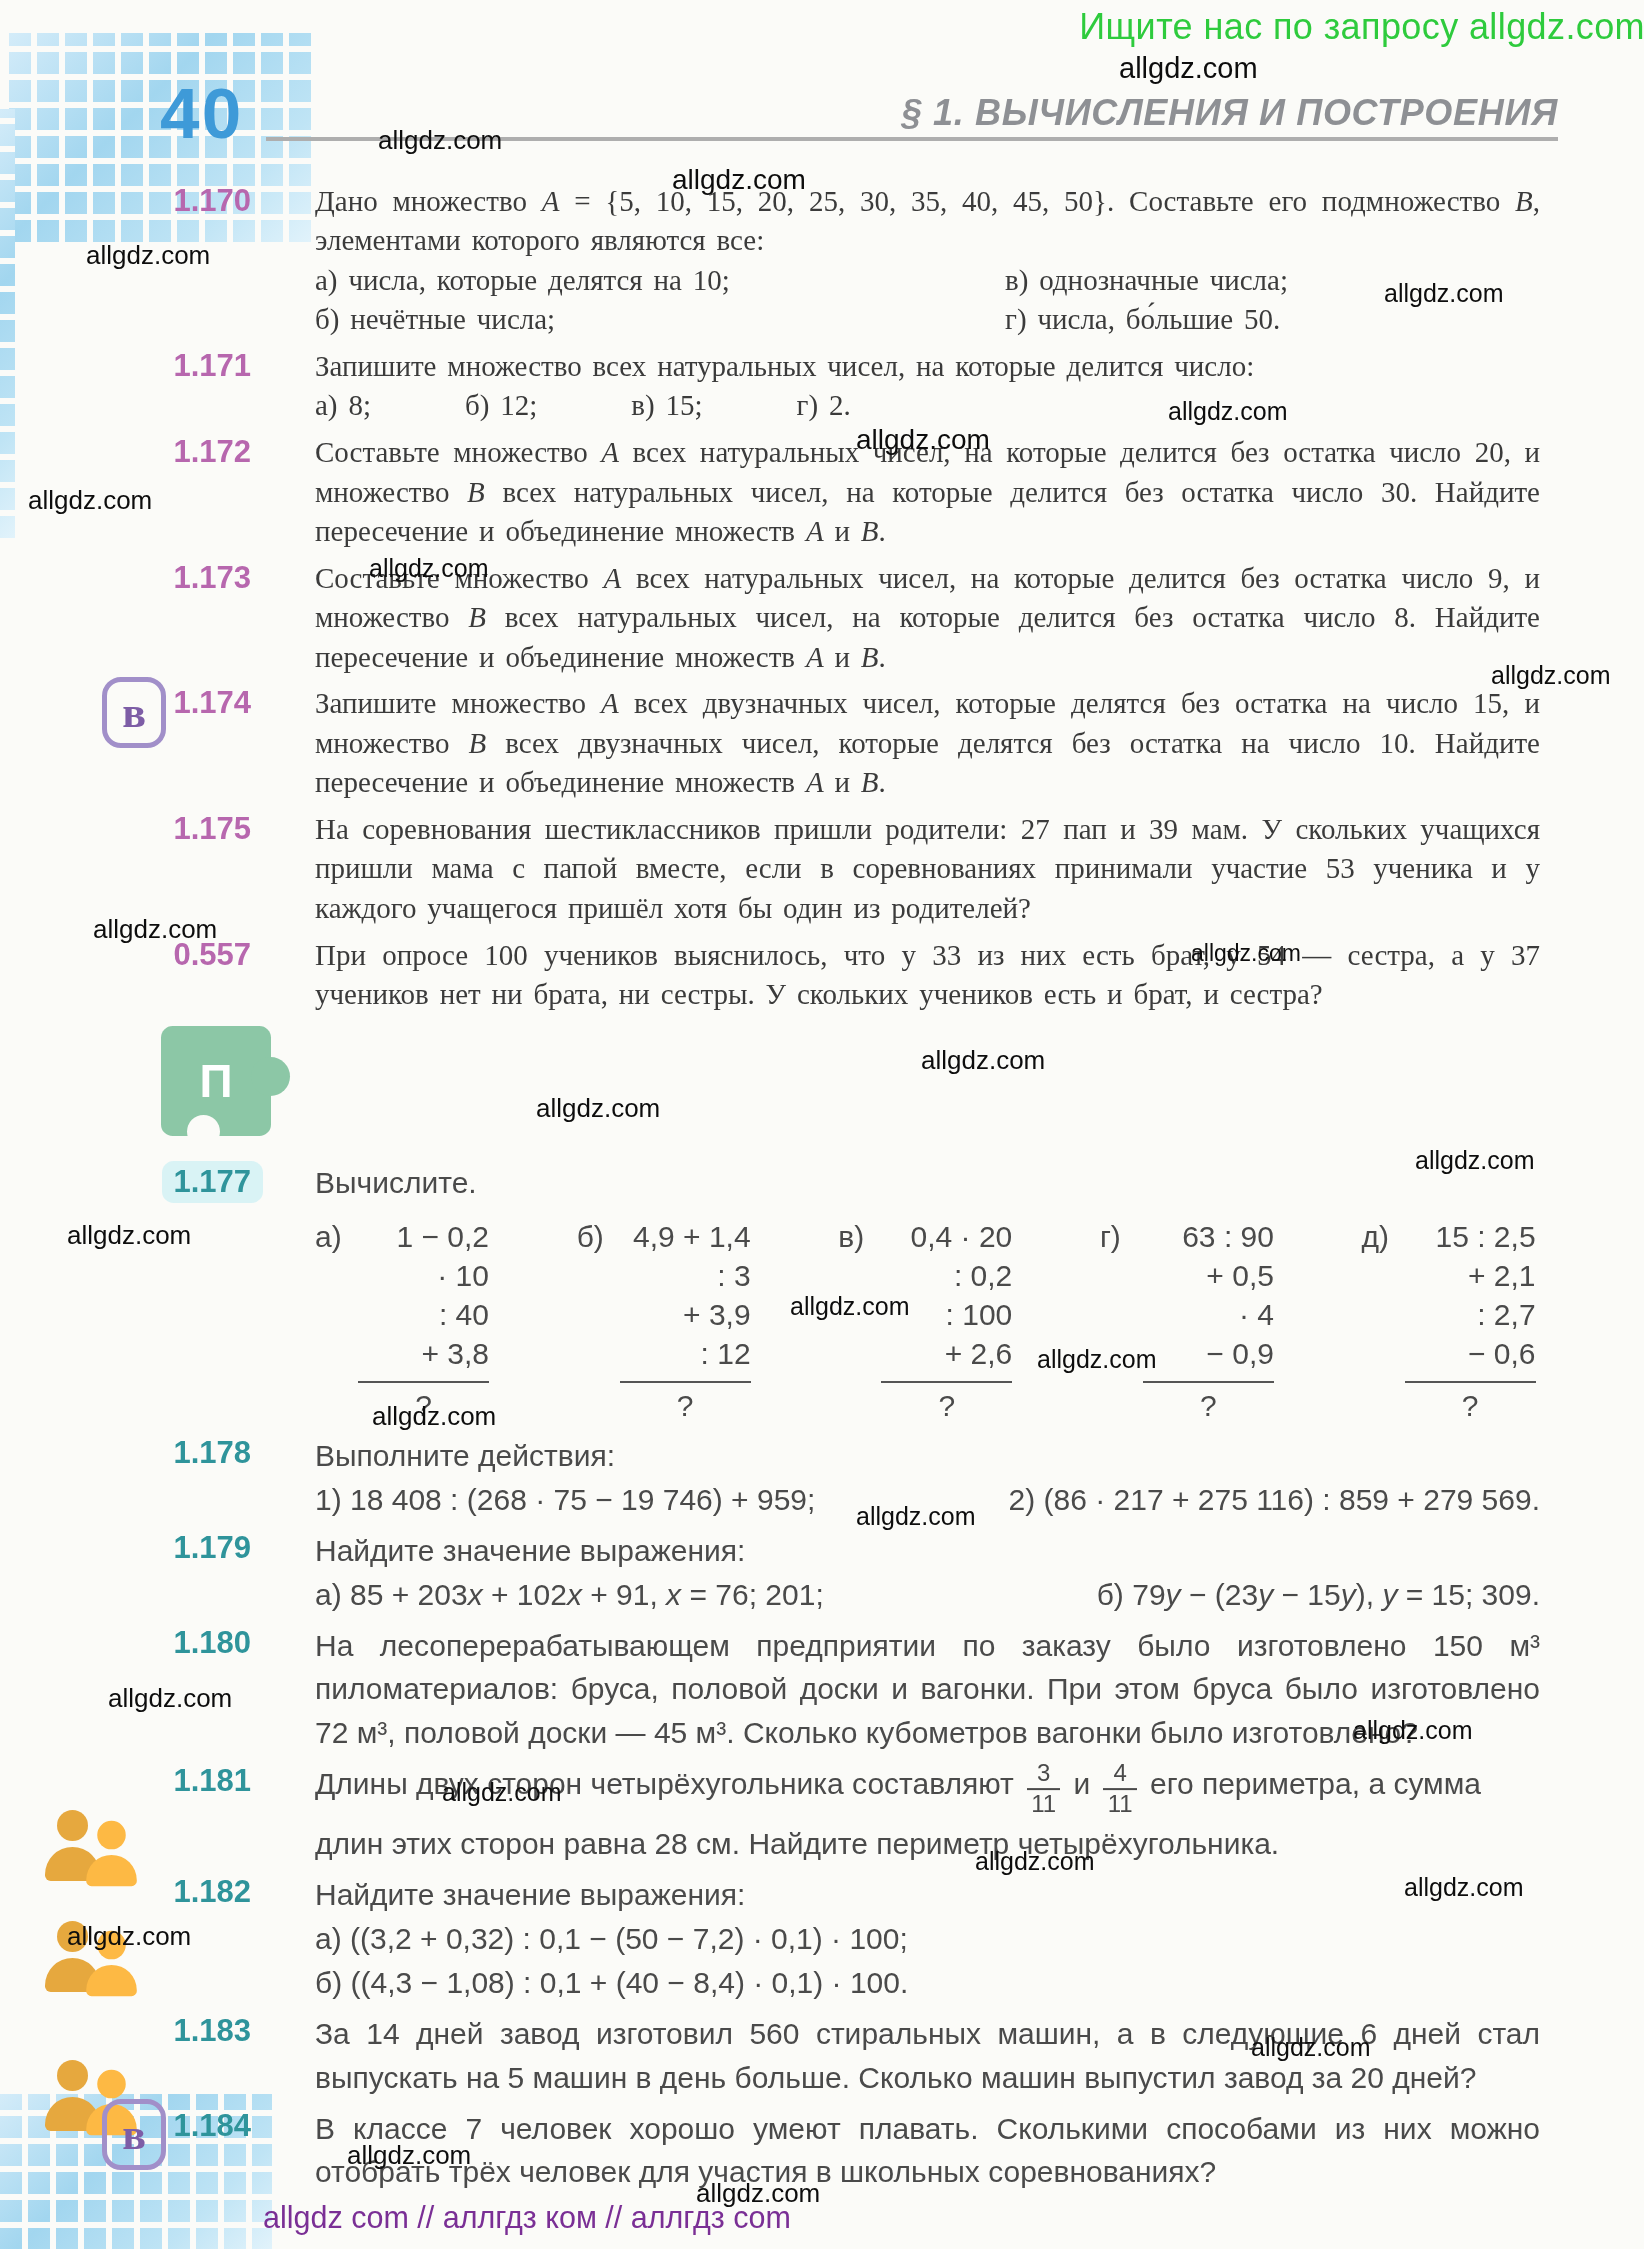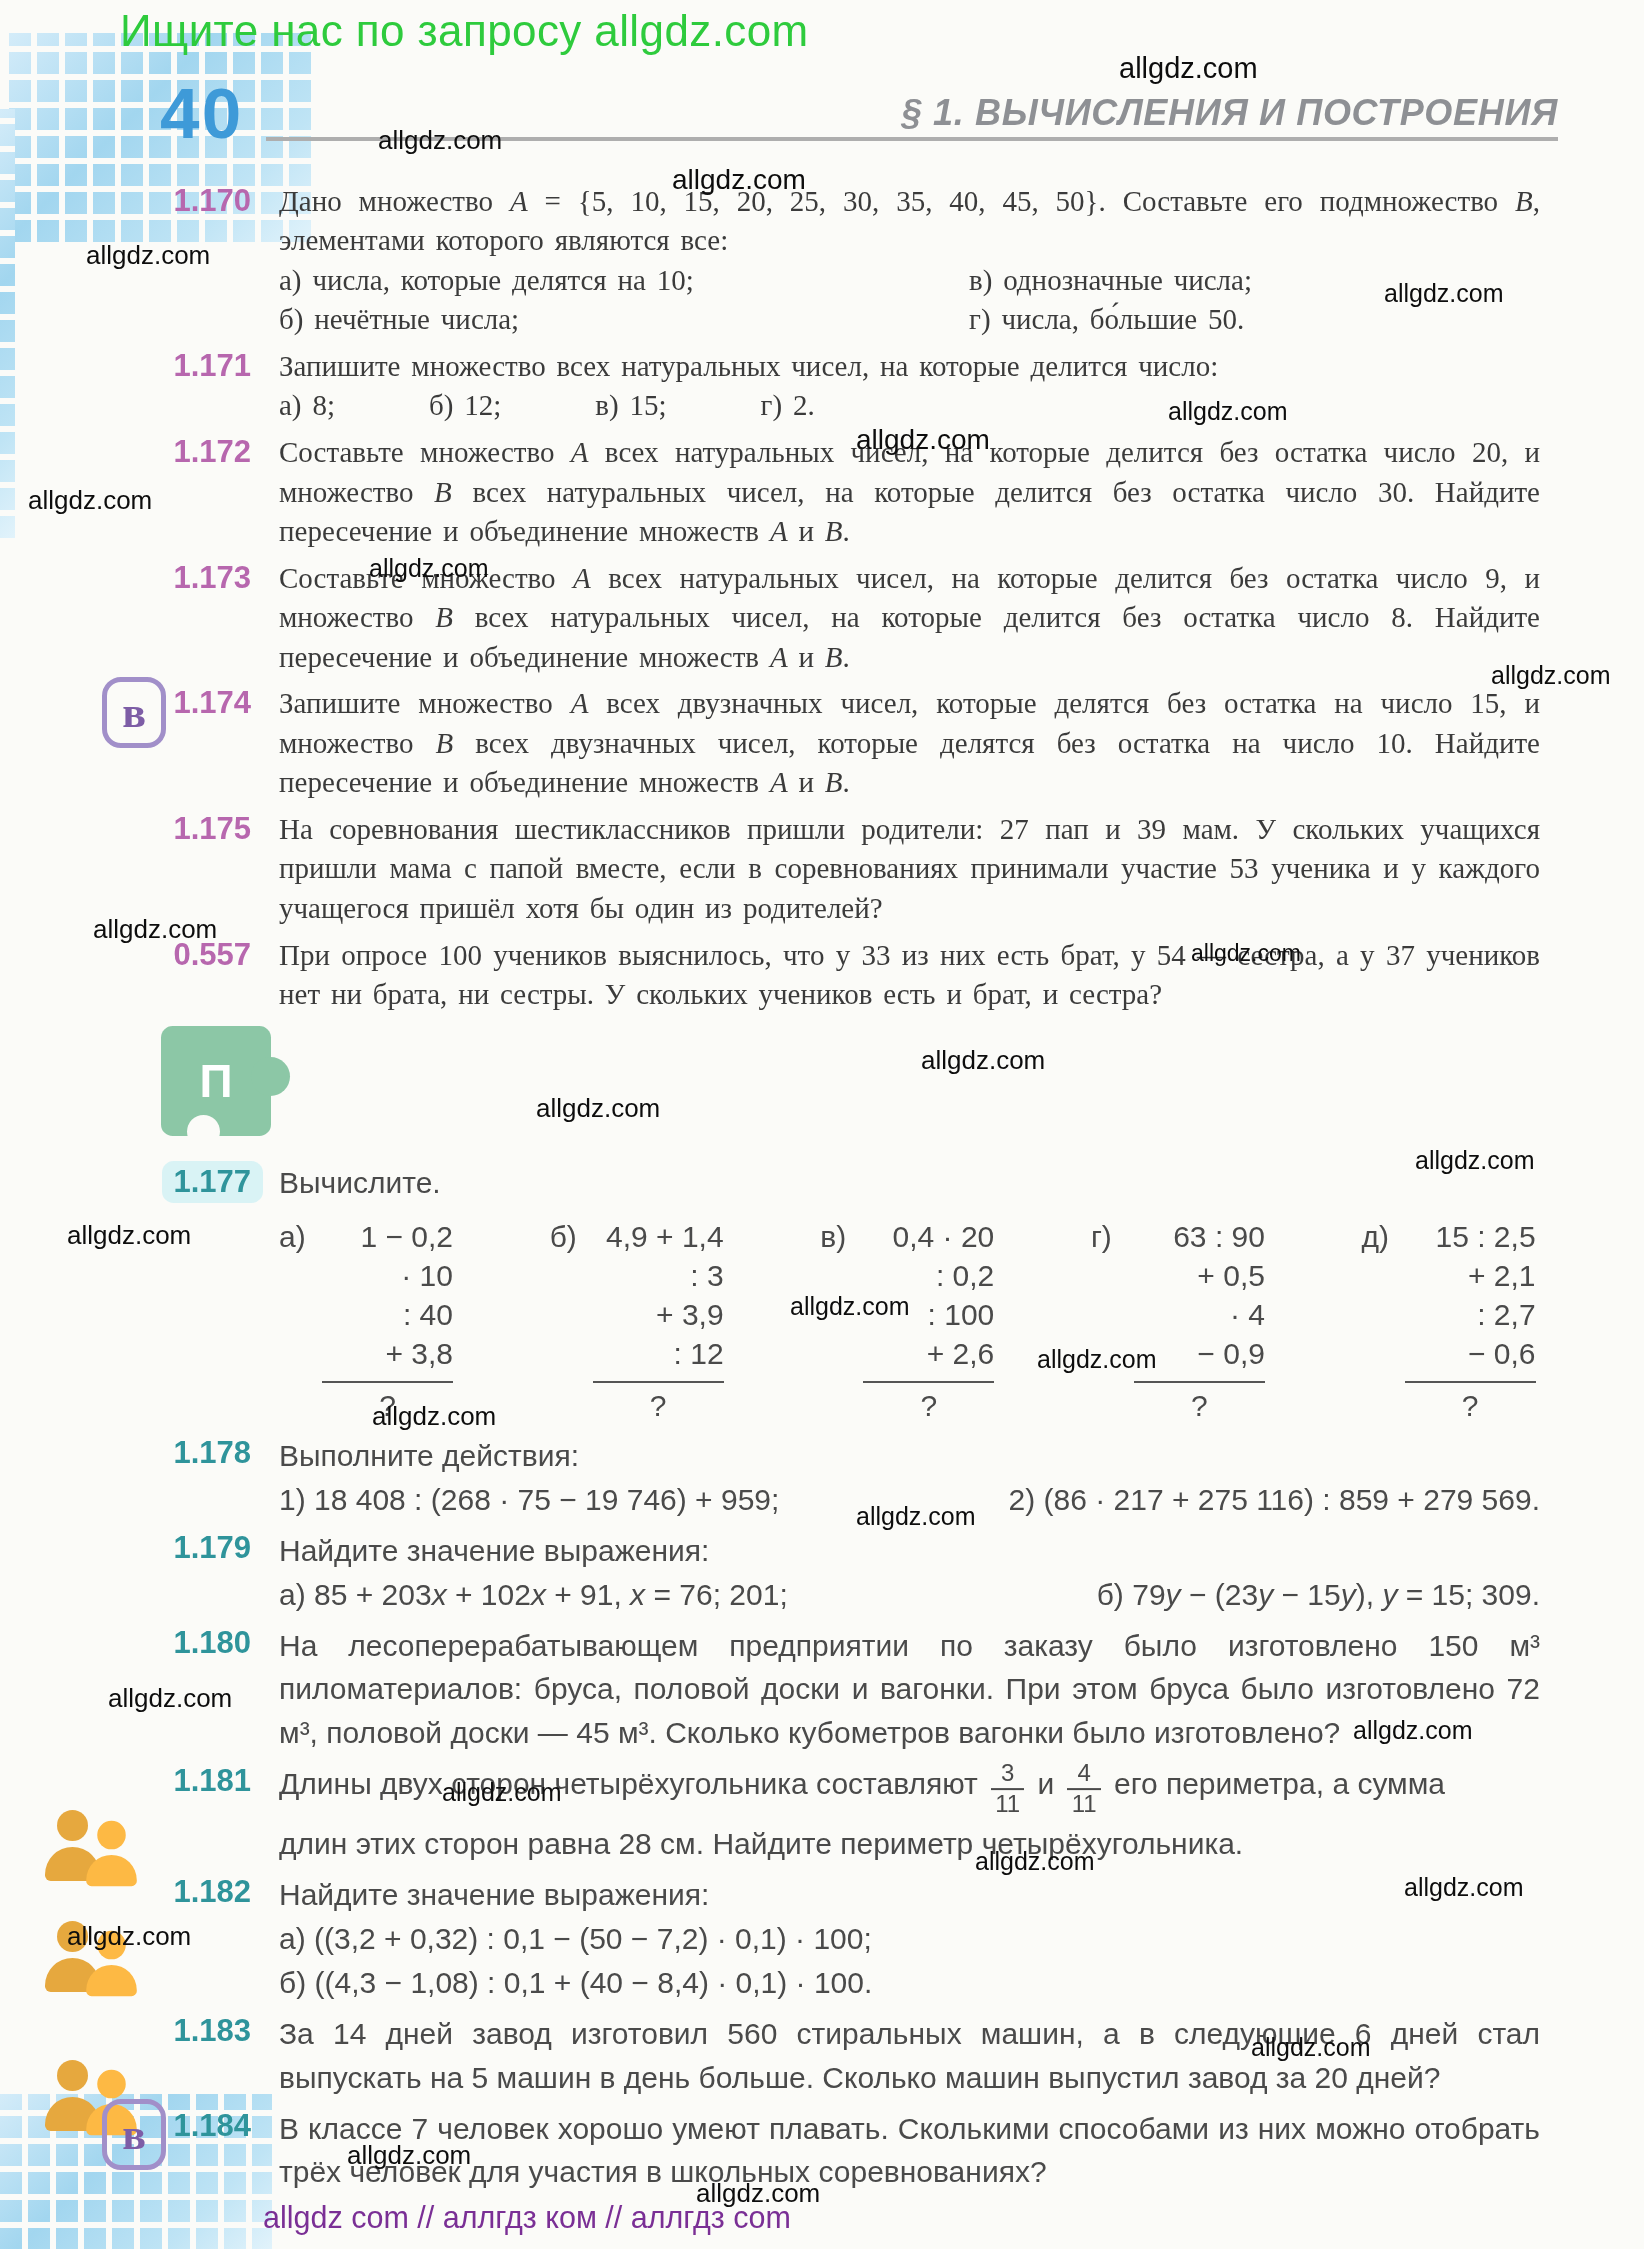--- a/index.html
+++ b/index.html
@@ -16,22 +16,22 @@
       repeating-linear-gradient(0deg, transparent 0 22px, #fbfbf8 22px 28px),
       linear-gradient(135deg,#d4ecf9 0%, #a2d6ef 40%, #bfe4f5 75%, #e2f3fb 100%);
   }
   .checks-top{left:8.7px;top:33px;width:305px;height:209px;}
   .checks-strip{left:0;top:109px;width:14.5px;height:429px;}
   .checks-bottom{left:0;top:2094px;width:272px;height:156px;}
 
   
   .green-banner{
     position:absolute;top:5.8px;left:0;width:100%;box-sizing:border-box;
-    padding-left:120px;text-align:left;
-    color:var(--green_banner);font-size:44px;letter-spacing:0.4px;
+    padding-left:84px;text-align:right;
+    color:var(--green_banner);font-size:36px;letter-spacing:0.4px;
   }
   .page-num{
     position:absolute;left:160px;top:73px;
     color:var(--page_number_blue);font-size:71px;font-weight:bold;letter-spacing:2.2px;
   }
   .header-rule{position:absolute;left:266px;top:137px;width:1292px;height:4.4px;background:#aeaeae;}
   .section-title{
     position:absolute;right:87px;top:92px;
     color:var(--header_gray);font-size:36px;font-weight:bold;font-style:italic;letter-spacing:0.7px;
     white-space:nowrap;
@@ -41,21 +41,21 @@
   .content{position:absolute;left:4px;top:182px;width:1645px;}
   .prob{display:flex;margin-bottom:7.3px;padding-right:109px;}
   .numcol{
     flex:0 0 275px;display:flex;justify-content:flex-end;align-items:flex-start;gap:7.3px;
     padding-right:28px;box-sizing:border-box;position:relative;
   }
   .num{font-weight:bold;font-size:31px;line-height:1.25;white-space:nowrap;}
   .num.purple{color:var(--number_purple);}
   .num.teal{color:var(--number_teal);}
   .num.pill{background:var(--highlight_cyan);border-radius:11.6px;padding:1.5px 11.6px;margin-right:-11.6px;}
-  .pbody{flex:1;text-align:justify;}
+  .pbody{flex:1;text-align:justify;margin-left:36px;}
   .serif .pbody{font-family:"Liberation Serif",serif;font-size:29px;line-height:1.36;color:#3b3b3b;word-spacing:3.6px;}
   .sans  .pbody{font-family:"Liberation Sans",sans-serif;font-size:30px;line-height:1.46;color:#4a4a4a;}
   .pbody i{font-style:italic;}
 
   .two{display:flex;}
   .two .cell1{width:690px;}
   .two .cell2{flex:1;}
   .items-row{display:flex;gap:94px;}
   .split-row{display:flex;justify-content:space-between;text-align:left;}
 

